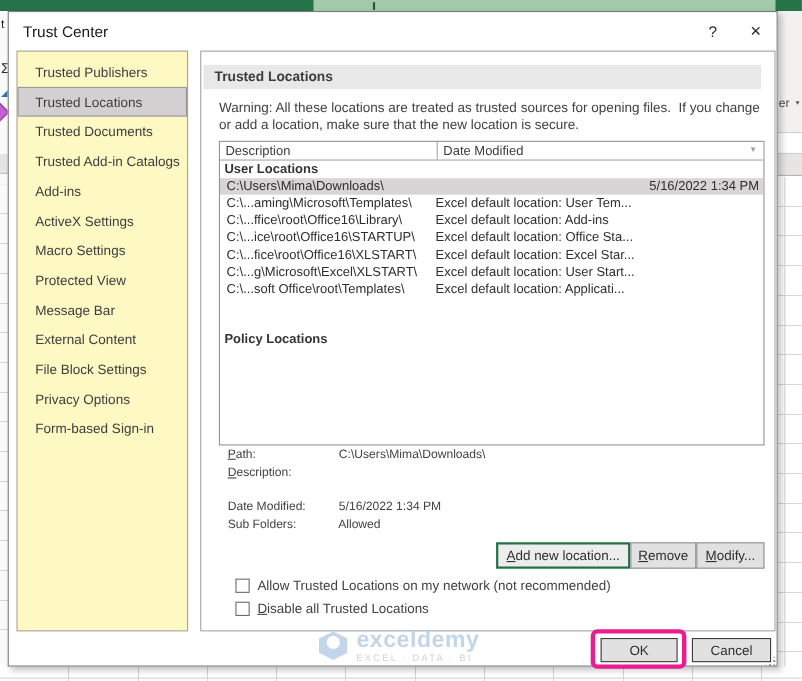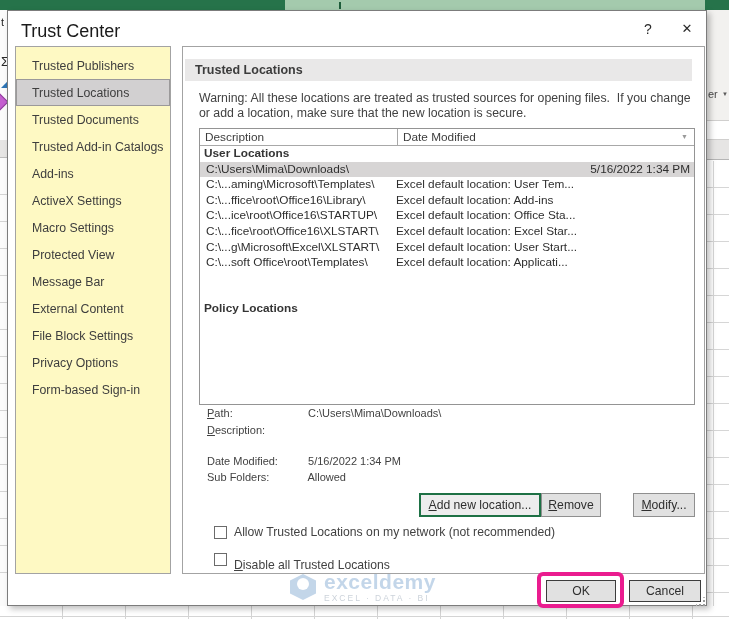--- a/index.html
+++ b/index.html
@@ -32,21 +32,21 @@
     background:repeating-linear-gradient(to bottom,transparent 0 26px,#d6d6d6 26px 27px); }
   #bg-right-vline { left:713px; top:161px; width:1px; height:445px; background:#d6d6d6; }
 
   #bg-bottom { left:0; top:606px; width:729px; height:13px; background:#fff;
     background-image:repeating-linear-gradient(to right,transparent 0 62px,#d4d4d4 62px 63px); }
   #bg-bottom-hline { left:0; top:616px; width:729px; height:1px; background:#d4d4d4; }
 
   
   #dialog { left:7px; top:10px; width:700px; height:596px; background:#fff;
     border:1px solid #7c7c7c; box-shadow:3px 3px 6px rgba(0,0,0,.25); color:#3f3f3f; }
-  #dlg-title { left:13px; top:10px; font-size:18px; color:#1a1a1a; }
+  #dlg-title { left:13px; top:10px; font-size:14px; color:#1a1a1a; }
   #dlg-help { left:628px; top:7px; width:24px; height:22px; font-size:14px; color:#2a2a2a;
     text-align:center; line-height:22px; cursor:pointer; }
   #dlg-close { left:666px; top:7px; width:26px; height:22px; font-size:13px; color:#2a2a2a;
     text-align:center; line-height:22px; cursor:pointer; }
 
   
   #sidebar { left:7px; top:35px; width:156px; height:528px; border:1px solid #a3a3a3; background:#fef9c3; padding-top:5px; }
   .side-item { height:27px; line-height:27px; padding-left:15px; font-size:12.3px; color:#3e3e3e;
     border:1px solid transparent; cursor:pointer; white-space:nowrap; }
   .side-item.selected { background:#d2d0d1; border-color:#9b999a; }
@@ -78,27 +78,27 @@
   .dl-under::first-letter { text-decoration:underline; }
   #dl-path { top:360px; } #dl-desc { top:377px; } #dl-datemod { top:408px; } #dl-subf { top:424px; }
 
   
   #action-row { left:0; top:446px; width:512px; display:flex; justify-content:flex-end; }
   .btn { height:24px; background:#e1e1e1; border:1px solid #8f8f8f; font-size:12.2px; color:#2f2f2f;
     text-align:center; cursor:pointer; font-family:inherit; }
   .btn span { display:inline-block; }
   .btn span::first-letter { text-decoration:underline; }
   #btn-add { width:122px; background:#ededed; border:2px solid #1e7145; }
-  #btn-remove { width:60px; } #btn-modify { width:62px;margin-left:32px; }
+  #btn-remove { width:60px; } #btn-modify { width:62px; }
 
   
   .chk-row { position:absolute; left:31px; display:flex; align-items:center; font-size:12.2px; color:#424242; cursor:pointer; }
   #chk1 { top:478px; } #chk2 { top:499px; }
   .chk-box { width:13px; height:13px; border:1px solid #6b6b6b; background:#fff; margin-right:7px; flex:none; }
-  #chk2 .chk-label { display:inline-block;margin-top:12px; }
+  #chk2 .chk-label { display:inline-block; }
   #chk2 .chk-label::first-letter { text-decoration:underline; }
 
   
   #ok-ring { left:529px; top:561px; width:87px; height:36px; border:4px solid #ea1c8f; border-radius:6px; background:transparent; }
   #btn-ok { left:538px; top:569px; width:70px; height:22px; border:1px solid #3c3c3c; }
   #btn-ok span::first-letter { text-decoration:none; }
   #btn-cancel { left:621px; top:569px; width:72px; height:22px; border:1px solid #3c3c3c; }
   #btn-cancel span::first-letter { text-decoration:none; }
 
   

